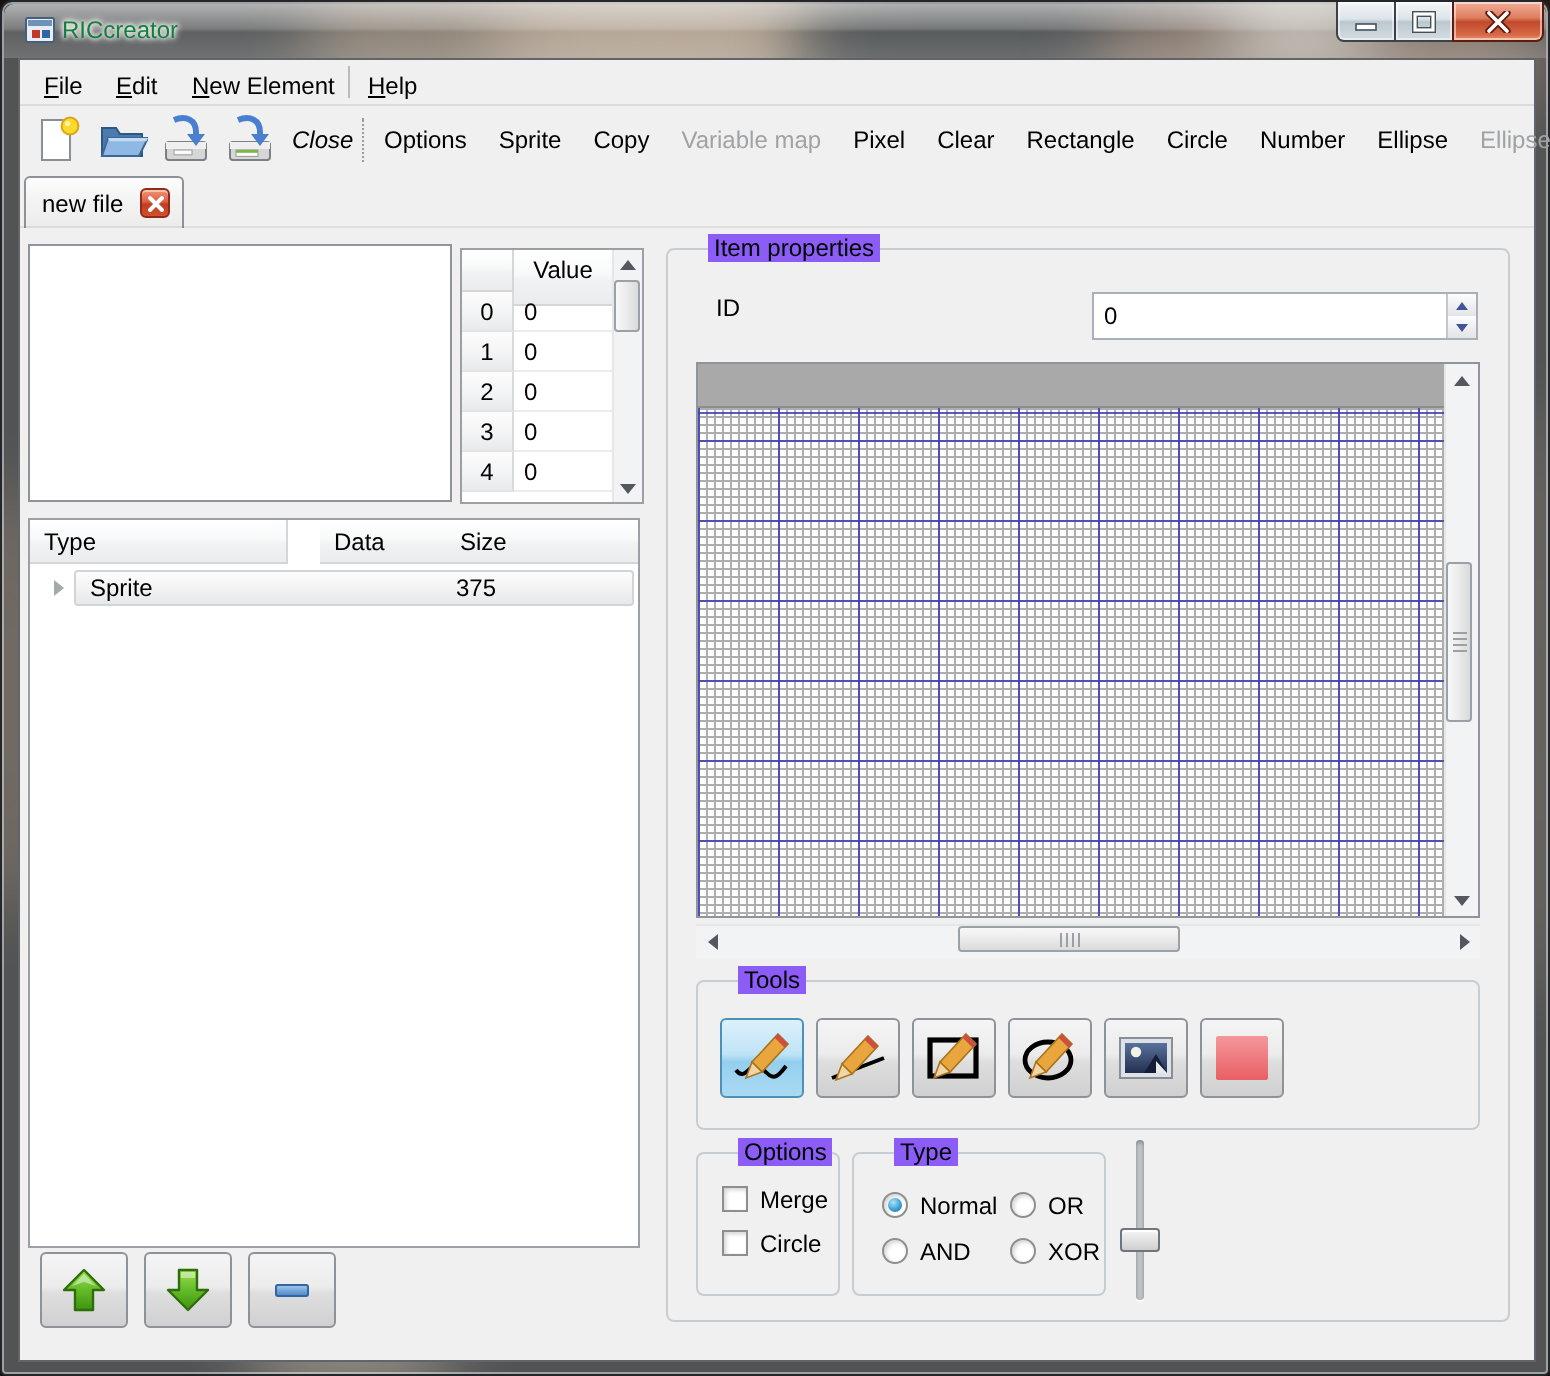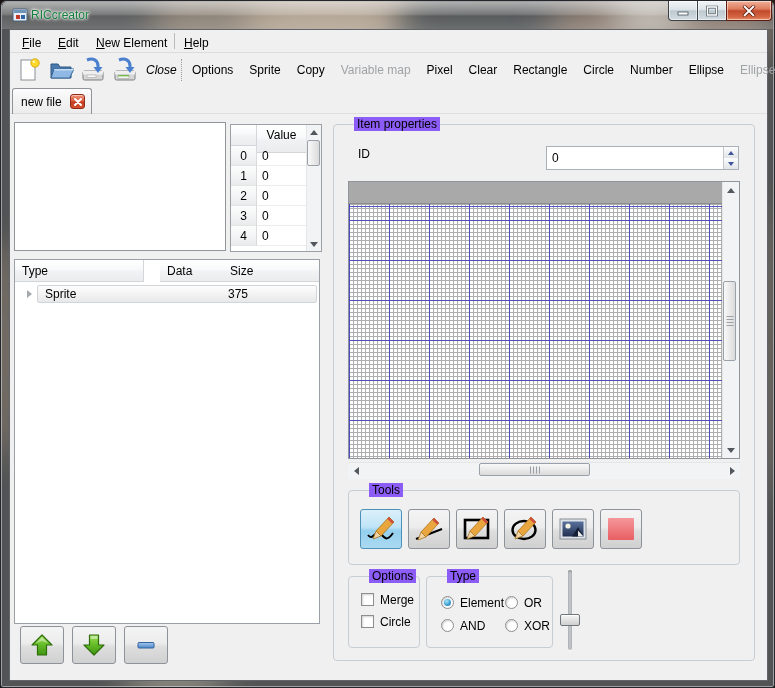--- a/index.html
+++ b/index.html
@@ -454,21 +454,21 @@
           <span class="gb-label">Options</span>
           <div class="checkbox" style="left:12px;top:16px;"></div>
           <span class="ctl-label" style="left:31px;top:16px;">Merge</span>
           <div class="checkbox" style="left:12px;top:38px;"></div>
           <span class="ctl-label" style="left:31px;top:38px;">Circle</span>
         </div>
 
         <div class="groupbox" style="left:92px;top:451px;width:127px;height:72px;">
           <span class="gb-label">Type</span>
           <div class="radio checked" style="left:14px;top:19px;"></div>
-          <span class="ctl-label" style="left:33px;top:19px;">Element</span>
+          <span class="ctl-label" style="left:33px;top:19px;">Normal</span>
           <div class="radio" style="left:78px;top:19px;"></div>
           <span class="ctl-label" style="left:97px;top:19px;">OR</span>
           <div class="radio" style="left:14px;top:42px;"></div>
           <span class="ctl-label" style="left:33px;top:42px;">AND</span>
           <div class="radio" style="left:78px;top:42px;"></div>
           <span class="ctl-label" style="left:97px;top:42px;">XOR</span>
         </div>
 
         <div class="slider-track" style="left:234px;top:445px;height:80px;"></div>
         <div class="slider-thumb" style="left:226px;top:489px;"></div>

